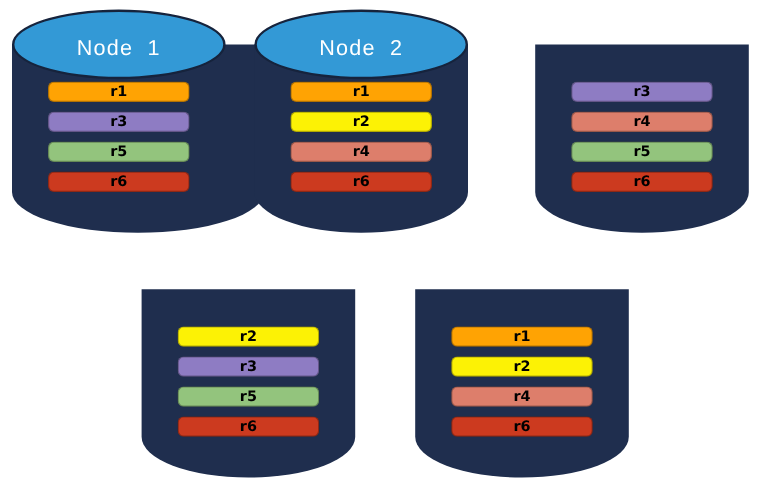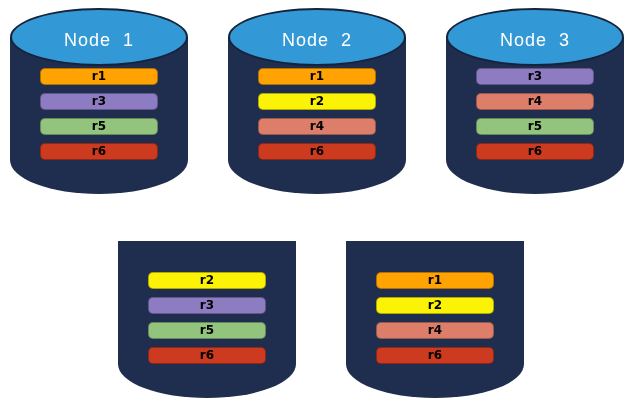--- a/index.html
+++ b/index.html
@@ -13,22 +13,22 @@
     width: 636px;
     height: 408px;
     background: #ffffff;
     overflow: hidden;
   }
   .cylinder {
     position: absolute;
     width: 178px;
     height: 186px;
   }
-  .pos-1 { left: 10px;  top: 8px; }
-  .pos-2 { left: 228px; top: 8px; }
+  .pos-1 { left: 10px;  top: 8px; padding-left: 32px; }
+  .pos-2 { left: 212px; top: 8px; }
   .pos-3 { left: 446px; top: 8px; }
   .pos-4 { left: 118px; top: 212px; }
   .pos-5 { left: 346px; top: 212px; }
 
   .cyl-body {
     position: absolute;
     left: 0; right: 0;
     top: 29px; bottom: 0;
     background: var(--body-color, #1F2E4E);
     border-radius: 0 0 50% 50% / 0 0 34px 34px;
@@ -120,23 +120,20 @@
         <div class="bar" style="background: rgb(221, 126, 107);">
           <span>r4</span>
         </div>
         <div class="bar" style="background: rgb(204, 58, 31);">
           <span>r6</span>
         </div>
       </div>
   </div>
     <div class="cylinder pos-3">
     <div class="cyl-body"></div>
-    <div class="cyl-top">
-      <span class="node-label">Node  3</span>
-    </div>
     <div class="bars">
         <div class="bar" style="background: rgb(142, 124, 195);">
           <span>r3</span>
         </div>
         <div class="bar" style="background: rgb(221, 126, 107);">
           <span>r4</span>
         </div>
         <div class="bar" style="background: rgb(147, 196, 125);">
           <span>r5</span>
         </div>

